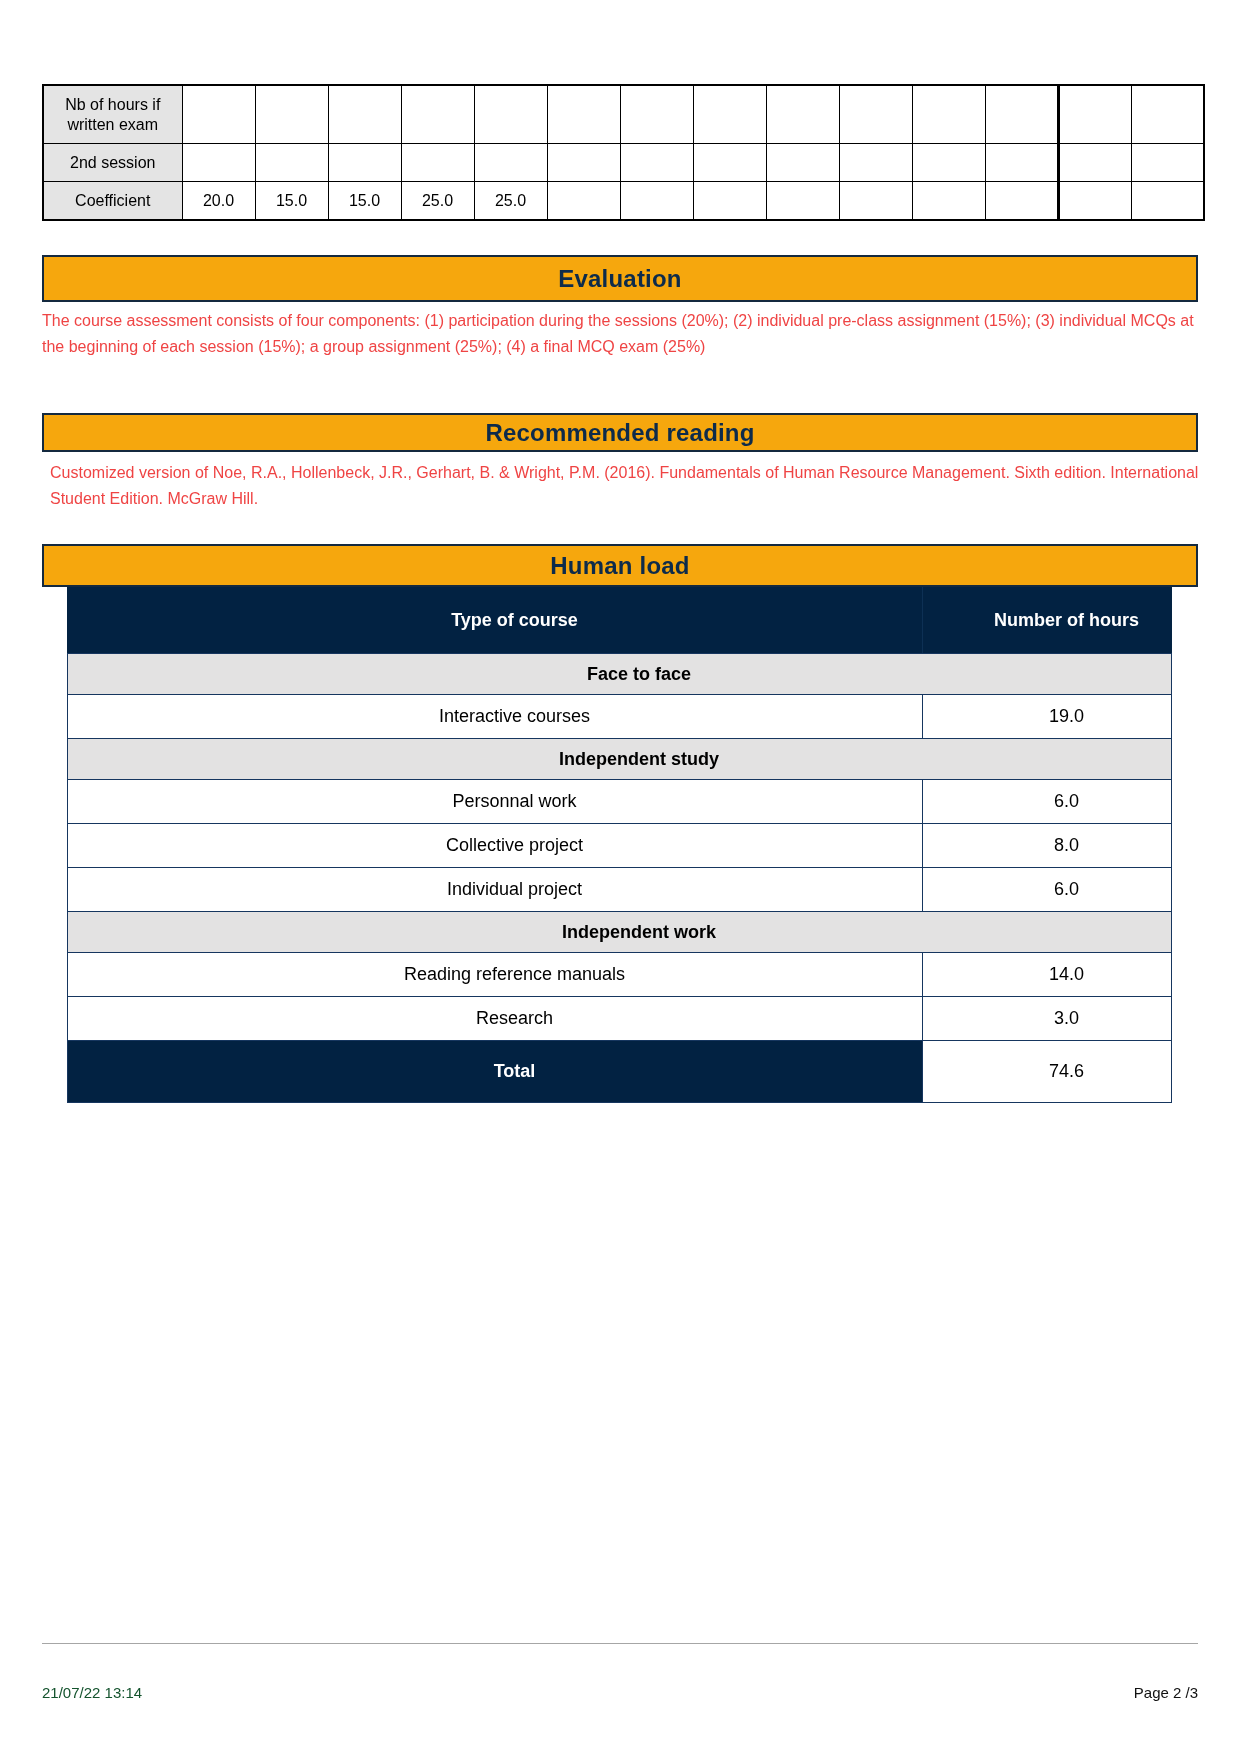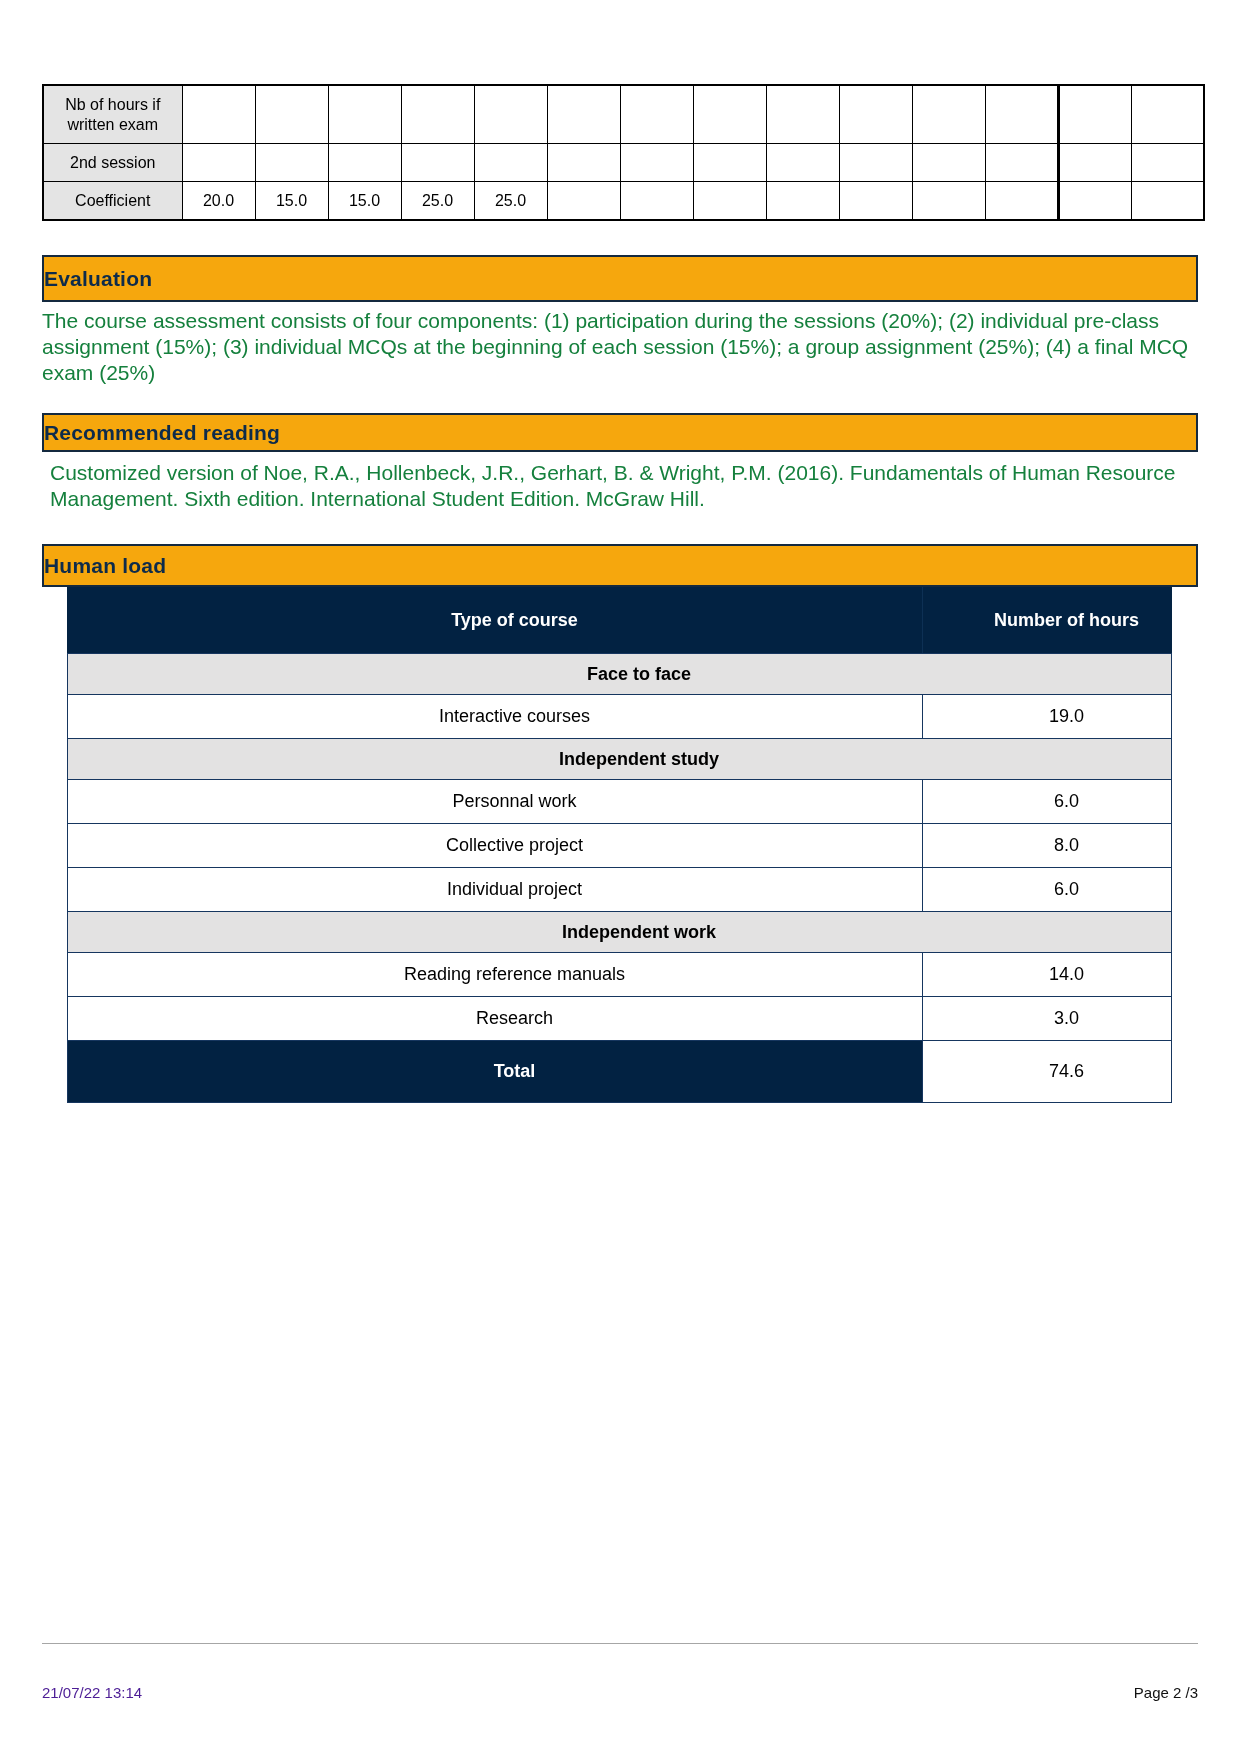--- a/index.html
+++ b/index.html
@@ -37,32 +37,32 @@
   }
   table.sessions tr.st-row-tall td { height:57px; }
   table.sessions tr.st-row td { height:37px; }
   table.sessions td.thick { border-left:3px solid #000; }
 
   
   .banner {
     position:absolute; left:42px; width:1152px;
     background:#F6A70D;
     border:2px solid #14293f;
-    display:flex; align-items:center; 
-    font-weight:bold; font-size:21px; color:#0d2b4b;
+    display:flex; align-items:center; justify-content:center;
+    font-weight:bold; font-size:24px; color:#0d2b4b;
     letter-spacing:0.2px;
   }
   .banner.eval     { top:255px; height:43px; }
   .banner.reading  { top:413px; height:35px; }
   .banner.workload { top:544px; height:39px; }
 
   
   .para {
     position:absolute; left:42px; width:1164px;
-    font-size:21px; line-height:26px; color:#15803d;
+    font-size:16px; line-height:26px; color:#ef4444;
   }
   .para.eval-text    { top:308px; }
   .para.reading-text { top:460px;margin-left:8px; }
 
   
   table.workload {
     position:absolute; left:67px; top:587px;
     width:1104px;
     border-collapse:collapse;
     table-layout:fixed;
@@ -89,21 +89,21 @@
     background:#022242; color:#ffffff; font-weight:bold; height:59px;
   }
   table.workload tr.wl-total td.wl-total-value { background:#ffffff; }
 
   
   .footer-rule {
     position:absolute; left:42px; top:1643px; width:1156px;
     border-top:1px solid #a6a6a6; height:0;
   }
   .footer-date {
-    position:absolute; left:42px; top:1684px; font-size:15px; color:#4c1d95;
+    position:absolute; left:42px; top:1684px; font-size:15px; color:#14532d;
   }
   .footer-page {
     position:absolute; right:42px; top:1684px; font-size:15px; color:#111;
   }
 </style>
 </head>
 <body>
 
 <div class="page">
 

